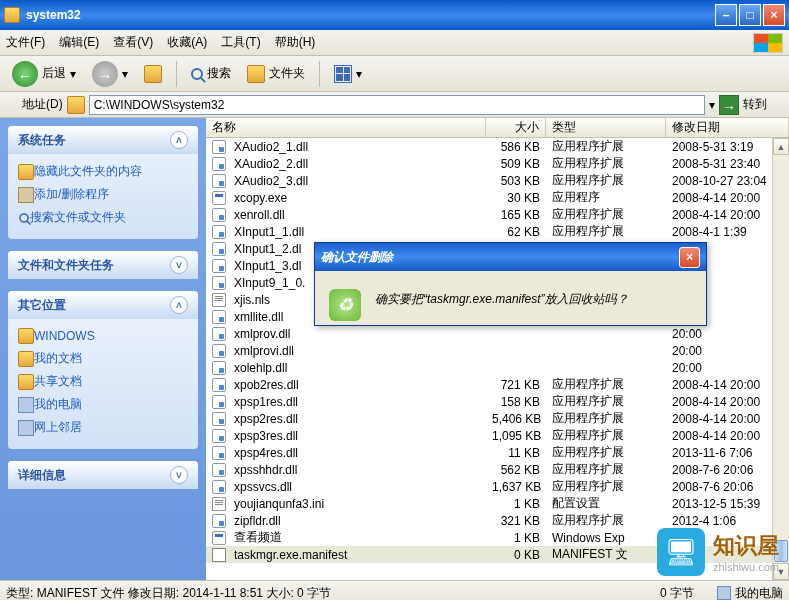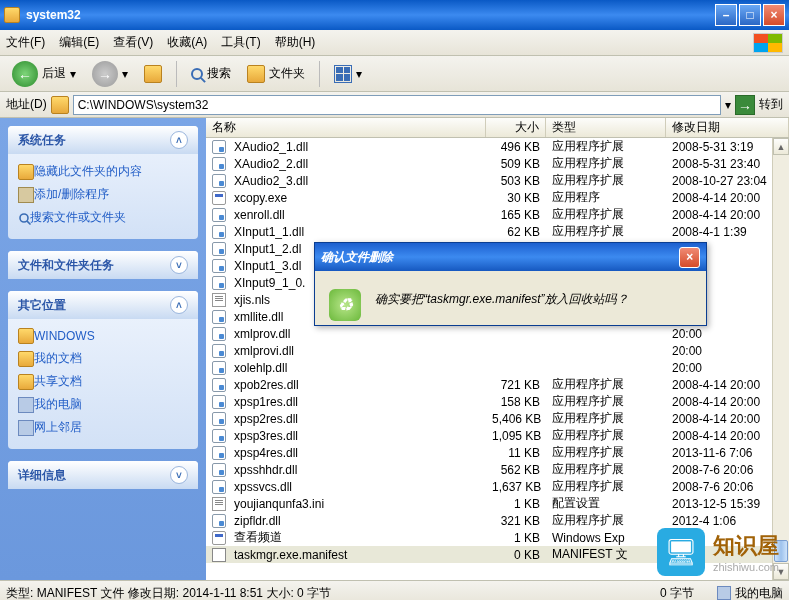--- a/index.html
+++ b/index.html
@@ -27,21 +27,21 @@
 .circle.grey { background: radial-gradient(#ccc,#999); }
 .sep { width: 1px; height: 26px; background: #bbb; margin: 0 4px; }
 .ico16 { width: 18px; height: 18px; display: inline-block; }
 .ico-folder { background: linear-gradient(#ffd96b,#e8a93b); border: 1px solid #b98220; border-radius: 2px; }
 .ico-search { border: 2px solid #3a6db5; border-radius: 50%; width: 12px; height: 12px; position: relative; }
 .ico-search::after { content:""; position:absolute; width:6px; height:2px; background:#3a6db5; bottom:-3px; right:-5px; transform:rotate(45deg); }
 .views-ico { width:18px; height:18px; border:1px solid #3a6db5; display:grid; grid-template-columns:1fr 1fr; grid-template-rows:1fr 1fr; gap:1px; padding:1px; }
 .views-ico div{background:#3a6db5;}
 
 
-.addressbar { height: 26px; background: linear-gradient(#f4f3ee,#e7e4d8); display: flex; align-items: center; padding: 0 6px; border-bottom: 1px solid #c0c0b0; gap: 4px; }
+.addressbar { height: 26px; background: linear-gradient(#f4f3ee,#e7e4d8); display: flex; align-items: center; padding: 0 22px; border-bottom: 1px solid #c0c0b0; gap: 4px; }
 .addressbar input { flex: 1; height: 20px; border: 1px solid #7f9db9; padding: 0 4px; background: #fff; font-size:12px; }
 .go-btn { width: 20px; height: 20px; background: #3a8a3a; color: #fff; display: flex; align-items: center; justify-content: center; border:1px solid #2a6a2a; font-size:14px; }
 
 
 .main { display: flex; height: calc(600px - 30px - 26px - 36px - 26px - 20px); }
 .sidebar { width: 206px; background: linear-gradient(#7aa5e6,#6b98dd); padding: 8px; overflow: hidden; }
 .panel { background: linear-gradient(#eef4fd,#d2e1f6); border-radius: 4px; margin-bottom: 12px; }
 .panel-head { background: linear-gradient(#fff,#c8daf2); padding: 5px 10px; font-weight: bold; color: #2b56a7; display: flex; justify-content: space-between; align-items: center; border-radius: 4px 4px 0 0; }
 .chev { width: 18px; height: 18px; border-radius: 50%; border: 1px solid #9bb6dd; background:#fff; display:flex; align-items:center; justify-content:center; color:#3a6db5; font-size:10px; }
 .panel-body { padding: 6px 10px 10px; }
@@ -237,21 +237,21 @@
       <div class="col size">大小</div>
       <div class="col type">类型</div>
       <div class="col date">修改日期</div>
     </div>
     <div class="rows" id="rows">
         <div class="row">
           <div class="cell name">
             <span class="fico dll"></span>
             <span>XAudio2_1.dll</span>
           </div>
-          <div class="cell size">496 KB</div>
+          <div class="cell size">586 KB</div>
           <div class="cell type">应用程序扩展</div>
           <div class="cell date">2008-5-31 3:19</div>
         </div>
         <div class="row">
           <div class="cell name">
             <span class="fico dll"></span>
             <span>XAudio2_2.dll</span>
           </div>
           <div class="cell size">509 KB</div>
           <div class="cell type">应用程序扩展</div>

